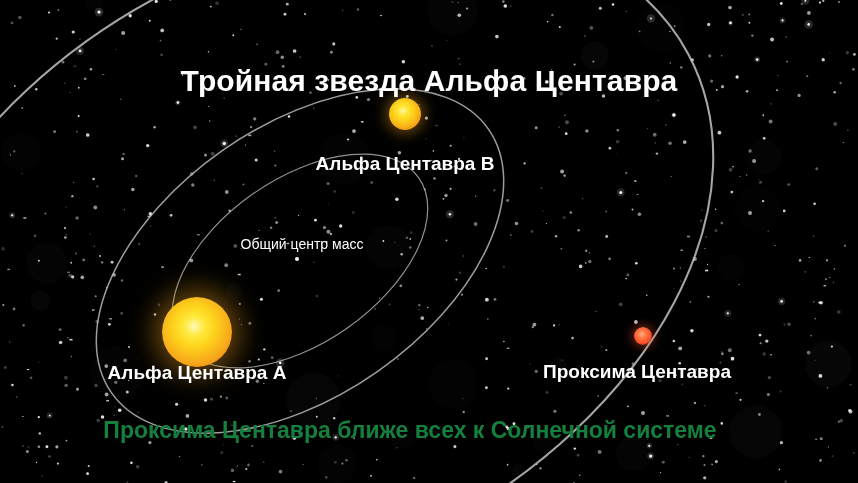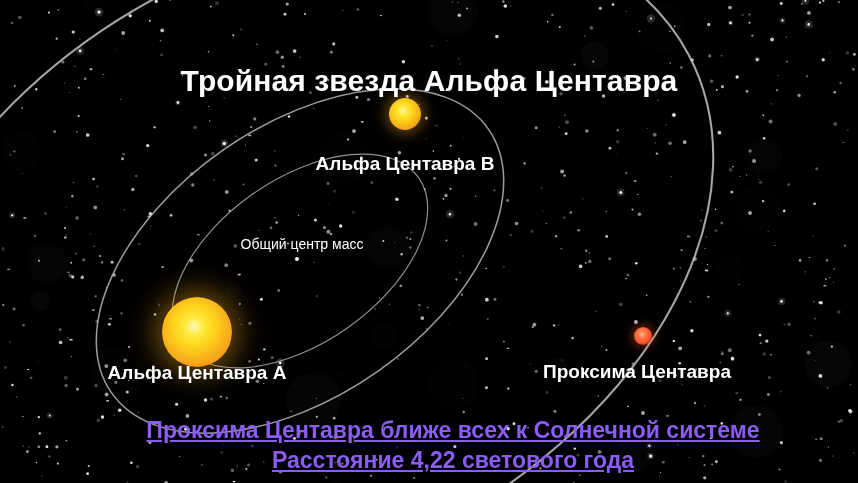--- a/index.html
+++ b/index.html
@@ -57,27 +57,26 @@
   }
   #label-barycenter {
     top: 236px;
     left: 302px;
     font-size: 14px;
     font-weight: normal;
     text-align: right;
   }
   .caption {
     position: absolute;
-    left: 453px;
+    left: 410px;
     transform: translateX(-50%);
-    color: #8b5cf6;
+    color: #15803d;
     font-size: 23px;
     font-weight: bold;
     white-space: nowrap;
-    text-decoration: underline;
   }
   #caption-1 { top: 417px; }
   #caption-2 { top: 447px; }
   .star {
     position: absolute;
     border-radius: 50%;
   }
   #star-a {
     left: 162px; top: 297px;
     width: 70px; height: 70px;
@@ -828,15 +827,14 @@
   <div class="label" id="label-b">Альфа Центавра B</div>
 
   <div class="label" id="label-a">Альфа Центавра A</div>
 
   <div class="label" id="label-proxima">Проксима Центавра</div>
 
   <div class="label" id="label-barycenter">Общий центр масс</div>
 
   <div class="caption" id="caption-1">Проксима Центавра ближе всех к Солнечной системе</div>
 
-  <div class="caption" id="caption-2">Расстояние 4,22 светового года</div>
 
 </div>
 
 </body></html>

